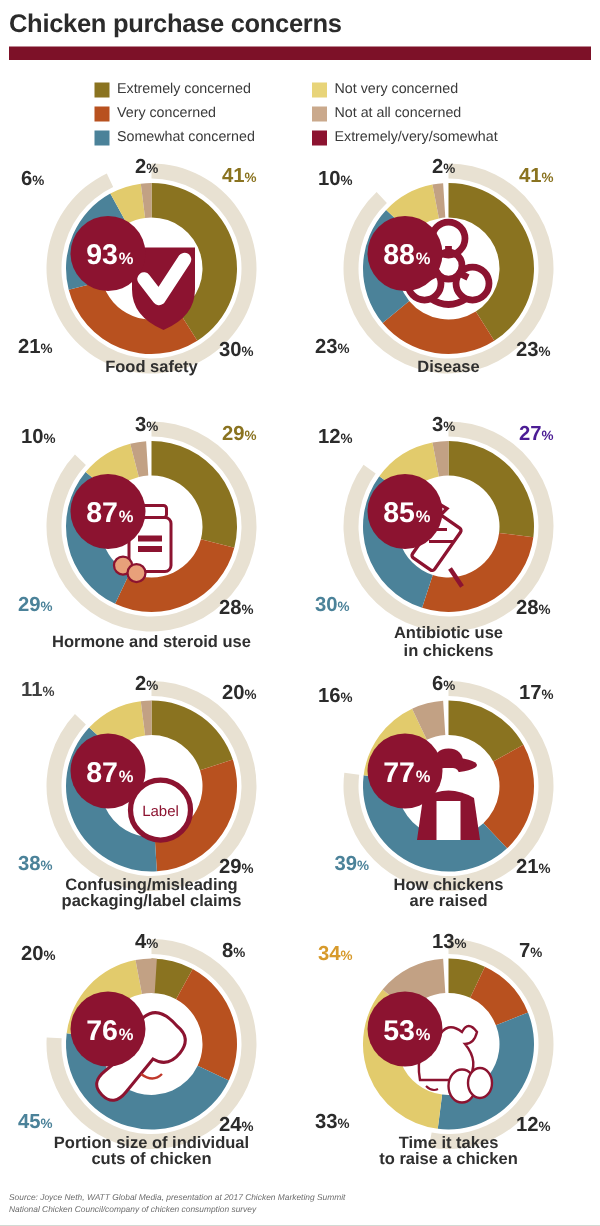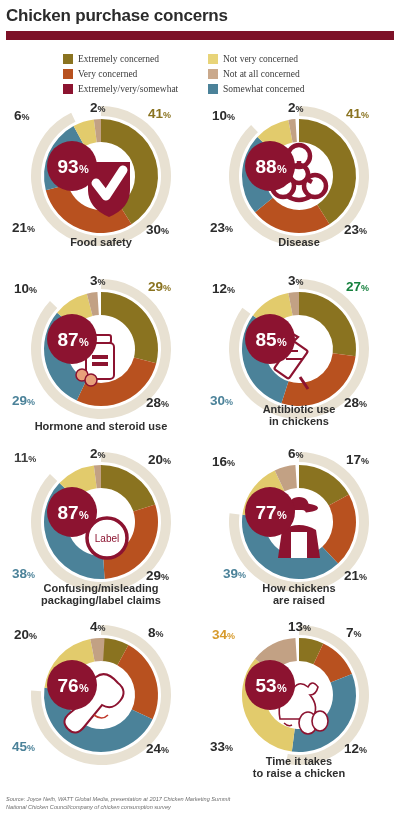--- a/index.html
+++ b/index.html
@@ -27,21 +27,20 @@
     height:9px;
     background:#7d1128;
     margin:1px 6px 0 6px;
   }
   
   .legend{
     display:grid;
     grid-template-columns:145px 1fr;
     row-gap:5px;
     padding:14px 12px 6px 63px;
-    font-family:Liberation Serif, serif;
   }
   .lg-item{display:flex;align-items:center;gap:5px;}
   .sw{width:10px;height:10px;flex:0 0 auto;display:block;}
   .lg-txt{font-size:9.5px;color:#3a3a3a;white-space:nowrap;}
   
   .grid{
     flex:1 1 auto;
     display:grid;
     grid-template-columns:1fr 1fr;
     grid-template-rows:repeat(4,1fr);
@@ -93,26 +92,26 @@
       </div>
       <div class="lg-item">
         <span class="sw" style="background:#b8511f"></span>
         <span class="lg-txt">Very concerned</span>
       </div>
       <div class="lg-item">
         <span class="sw" style="background:#caa98c"></span>
         <span class="lg-txt">Not at all concerned</span>
       </div>
       <div class="lg-item">
+        <span class="sw" style="background:#4b8299"></span>
+        <span class="lg-txt">Somewhat concerned</span>
+      </div>
+      <div class="lg-item">
         <span class="sw" style="background:#8c1330"></span>
         <span class="lg-txt">Extremely/very/somewhat</span>
-      </div>
-      <div class="lg-item">
-        <span class="sw" style="background:#4b8299"></span>
-        <span class="lg-txt">Somewhat concerned</span>
       </div>
     </div>
 
   <div class="grid" id="grid">
       <div class="cell">
         <div class="cw">
           <svg width="190" height="150" viewBox="0 0 190 150">
             <path d="M95 2 A70 70 0 1 1 94.99999999999999 2 L94.99999999999999 12 A60 60 0 1 0 95 12 Z" fill="#f2efe6"></path>
             <path d="M95 2 A70 70 0 1 1 65.1954495904449 8.662106327378645 L69.45324250609562 17.71037685203884 A60 60 0 1 0 95 12 Z" fill="#e8e1d2"></path>
             <path d="M95 15 A57 57 0 0 1 125.54212731380281 120.12669175361485 L113.2181110292859 100.7071494670685 A34 34 0 0 0 95 38 Z" fill="#8a7320"></path>
@@ -227,26 +226,26 @@
                 <path d="M96 100 L104 112" stroke-width="3" fill="none"></path>
                 <path d="M78 74 h16 M82 82 h16" stroke-width="2" fill="none"></path>
               </g>
             </g>
             <g>
               <circle cx="66" cy="62" r="25" fill="#8c1330"></circle>
               <text class="ctr-txt" x="62" y="69" text-anchor="middle" font-family="Liberation Sans, sans-serif">85</text>
               <text class="ctr-u" x="78" y="69" text-anchor="middle" font-family="Liberation Sans, sans-serif">%</text>
             </g>
           </svg>
-          <div class="pct" style="left: 142px; top: 2px; color: #15803d;">27<span class="u">%</span></div>
+          <div class="pct" style="left: 142px; top: 2px; color: #4c1d95;">27<span class="u">%</span></div>
           <div class="pct" style="left: 140px; top: 118px; color: rgb(43, 43, 43);">28<span class="u">%</span></div>
           <div class="pct" style="left: 6px; top: 116px; color: rgb(75, 130, 153);">30<span class="u">%</span></div>
           <div class="pct" style="left: 8px; top: 4px; color: rgb(43, 43, 43);">12<span class="u">%</span></div>
           <div class="pct" style="left: 84px; top: -4px; color: rgb(43, 43, 43);">3<span class="u">%</span></div>
-          <div class="cap" style="top: 127px;">
+          <div class="cap" style="top: 138px;">
             <div>Antibiotic use</div>
             <div>in chickens</div>
           </div>
         </div>
       </div>
       <div class="cell">
         <div class="cw">
           <svg width="190" height="150" viewBox="0 0 190 150">
             <path d="M95 2 A70 70 0 1 1 94.99999999999999 2 L94.99999999999999 12 A60 60 0 1 0 95 12 Z" fill="#f2efe6"></path>
             <path d="M95 2 A70 70 0 1 1 43.97219608050118 24.08170258499181 L51.2618823547153 30.927173644278696 A60 60 0 1 0 95 12 Z" fill="#e8e1d2"></path>
@@ -330,20 +329,24 @@
               <circle cx="66" cy="62" r="25" fill="#8c1330"></circle>
               <text class="ctr-txt" x="62" y="69" text-anchor="middle" font-family="Liberation Sans, sans-serif">76</text>
               <text class="ctr-u" x="78" y="69" text-anchor="middle" font-family="Liberation Sans, sans-serif">%</text>
             </g>
           </svg>
           <div class="pct" style="left: 142px; top: 2px; color: rgb(43, 43, 43);">8<span class="u">%</span></div>
           <div class="pct" style="left: 140px; top: 118px; color: rgb(43, 43, 43);">24<span class="u">%</span></div>
           <div class="pct" style="left: 6px; top: 116px; color: rgb(75, 130, 153);">45<span class="u">%</span></div>
           <div class="pct" style="left: 8px; top: 4px; color: rgb(43, 43, 43);">20<span class="u">%</span></div>
           <div class="pct" style="left: 84px; top: -4px; color: rgb(43, 43, 43);">4<span class="u">%</span></div>
+          <div class="cap" style="top: 133px;">
+            <div>Portion size of individual</div>
+            <div>cuts of chicken</div>
+          </div>
         </div>
       </div>
       <div class="cell">
         <div class="cw">
           <svg width="190" height="150" viewBox="0 0 190 150">
             <path d="M95 2 A70 70 0 1 1 94.99999999999999 2 L94.99999999999999 12 A60 60 0 1 0 95 12 Z" fill="#f2efe6"></path>
             <path d="M95 2 A70 70 0 1 1 81.88330797899926 140.76010755100822 L83.75712112485651 130.93723504372133 A60 60 0 1 0 95 12 Z" fill="#e8e1d2"></path>
             <path d="M95 15 A57 57 0 0 1 119.26941961920915 20.42485800943689 L109.47649591321247 41.23588021615534 A34 34 0 0 0 95 38 Z" fill="#8a7320"></path>
             <path d="M119.26941961920915 20.42485800943689 A57 57 0 0 1 147.99725969563033 51.01690049697336 L126.61240052020055 59.48376520872095 A34 34 0 0 0 109.47649591321247 41.23588021615534 Z" fill="#b8511f"></path>
             <path d="M147.99725969563033 51.01690049697336 A57 57 0 0 1 87.85600568683468 128.55053797492525 L90.73867005881367 105.73189984469225 A34 34 0 0 0 126.61240052020055 59.48376520872095 Z" fill="#4b8299"></path>

